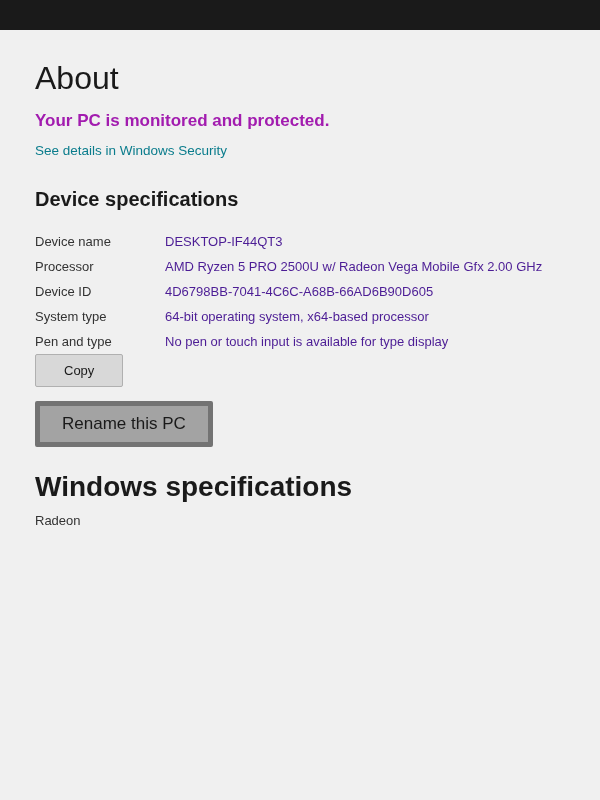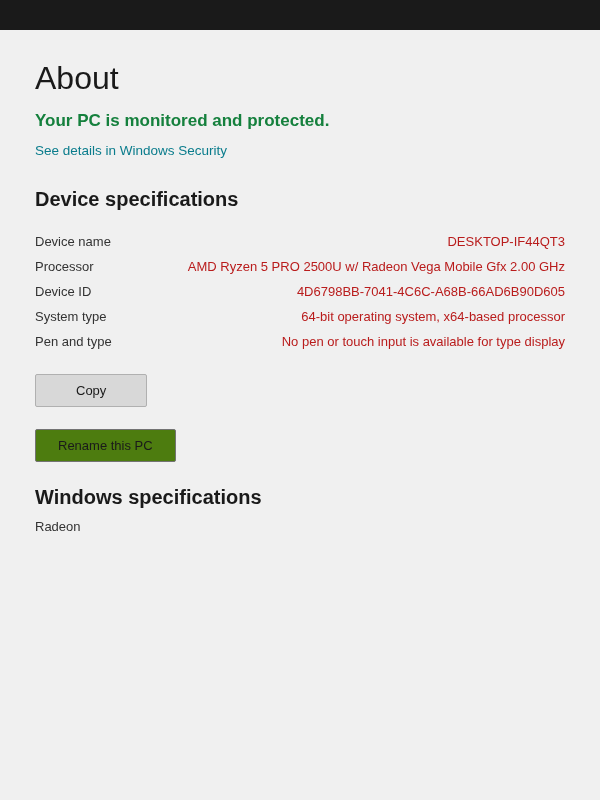--- a/index.html
+++ b/index.html
@@ -32,21 +32,21 @@
     .page-title {
       font-size: 32px;
       font-weight: 300;
       color: #1a1a1a;
       margin-bottom: 14px;
     }
 
     .security-status {
       font-size: 17px;
       font-weight: 600;
-      color: #15803d;
+      color: #a21caf;
       margin-bottom: 10px;
     }
 
     .security-link {
       font-size: 13.5px;
       color: #0a7c8c;
       text-decoration: none;
       display: inline-block;
       margin-bottom: 30px;
     }
@@ -54,77 +54,75 @@
     .section-title {
       font-size: 20px;
       font-weight: 700;
       color: #1a1a1a;
       margin-bottom: 18px;
     }
 
     .specs-table {
       width: 100%;
       border-collapse: collapse;
-      margin-bottom: 20px;
     }
 
     .specs-table tr td {
       padding: 5px 0;
       font-size: 13px;
       vertical-align: top;
     }
 
     .specs-table tr td:first-child {
       color: #333;
       width: 130px;
       padding-right: 10px;
       font-weight: 400;
     }
 
     .specs-table tr td:last-child {
-      color: #b91c1c;
+      color: #4c1d95;
       font-weight: 400;
-      text-align: right;
     }
 
     .copy-btn {
       display: inline-block;
-      padding: 8px 40px;
+      padding: 8px 28px;
       background-color: #d8d8d8;
       border: 1px solid #b0b0b0;
       border-radius: 2px;
       font-size: 13px;
       color: #1a1a1a;
       cursor: pointer;
-      margin-bottom: 20px;
+      margin-bottom: 12px;
       font-family: 'Segoe UI', Arial, sans-serif;
     }
 
     .rename-btn {
       display: inline-block;
       padding: 8px 22px;
-      background-color: #4d7c0f;
-      border: 1px solid #737373;
+      background-color: #a3a3a3;
+      border: 5px solid #737373;
       border-radius: 2px;
-      font-size: 13px;
+      font-size: 17px;
       color: #1a1a1a;
       cursor: pointer;
       margin-bottom: 24px;
       font-family: 'Segoe UI', Arial, sans-serif;
     }
 
     .btn-group {
       display: flex;
       flex-direction: column;
       align-items: flex-start;
       gap: 2px;
     }
 
     .windows-specs-title {
-      font-size: 20px;
+      font-size: 28px;
       font-weight: 600;
       color: #1a1a1a;
       margin-bottom: 8px;
     }
 
     .edition-label {
       font-size: 13px;
       color: #333;
     }
   </style>

